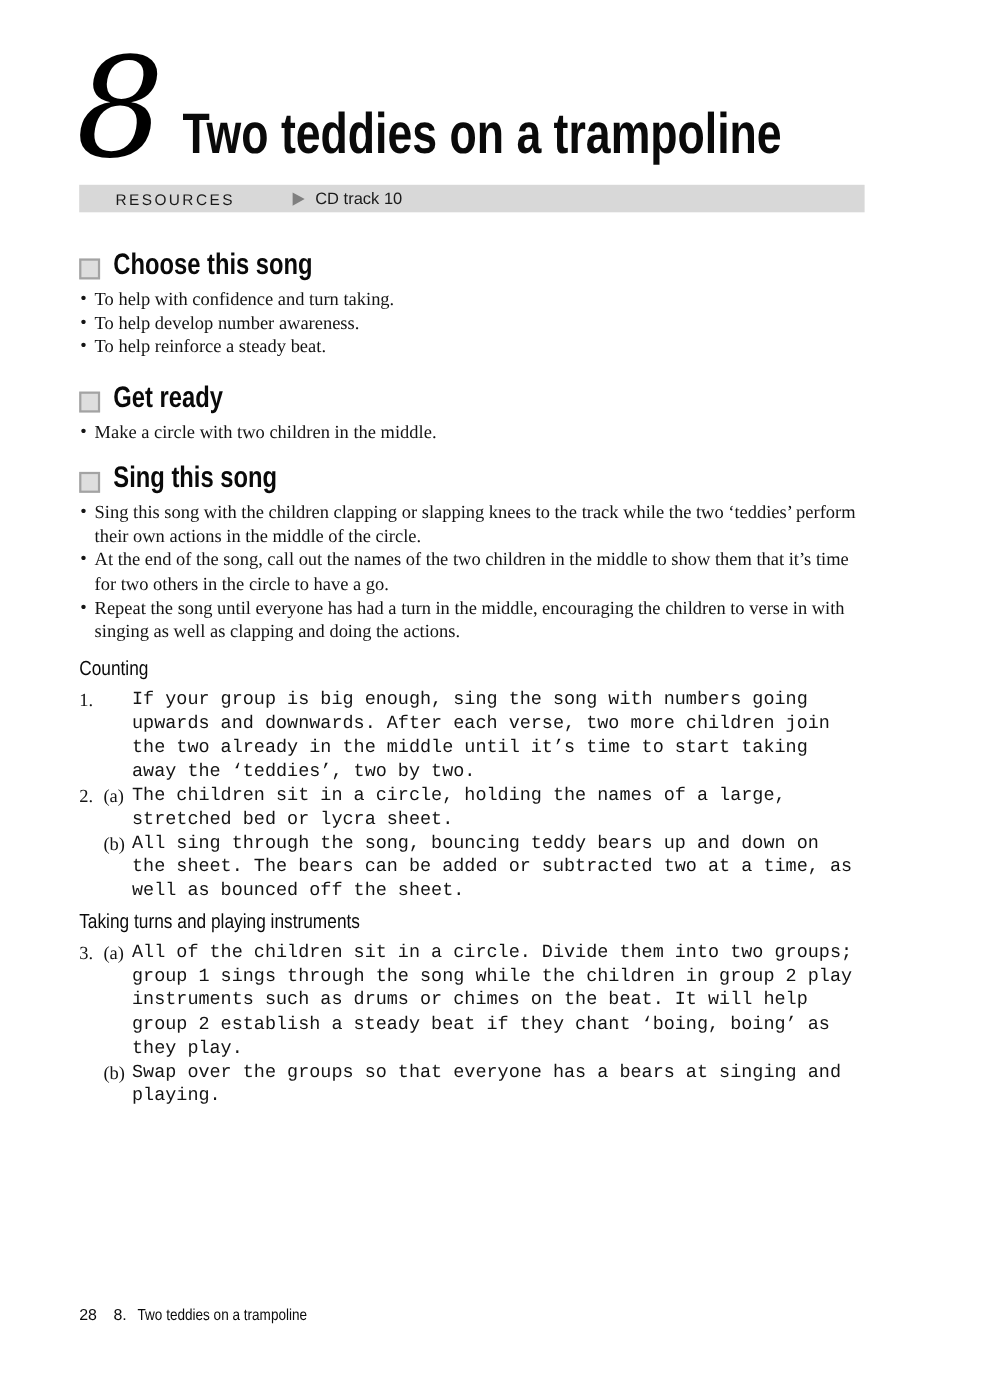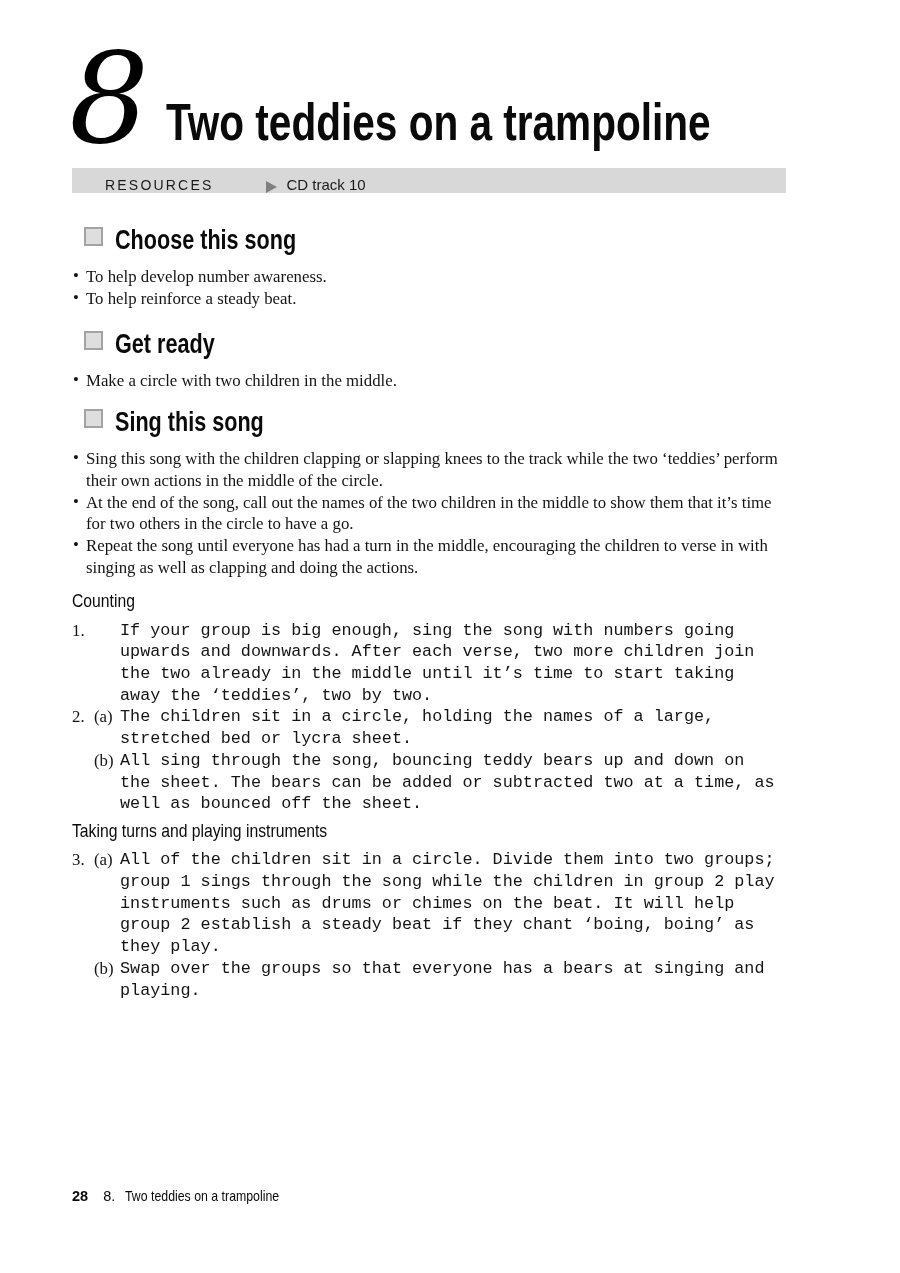--- a/index.html
+++ b/index.html
@@ -17,34 +17,34 @@
     position:absolute;left:166px;top:96px;
     font-family:"Liberation Sans",sans-serif;font-weight:bold;
     font-size:52px;line-height:1;color:#0a0a0a;white-space:nowrap;
   }
   .condense{display:inline-block;transform:scaleX(.78);transform-origin:0 50%;}
   .condense85{display:inline-block;transform:scaleX(.85);transform-origin:0 50%;}
   .condense80{display:inline-block;transform:scaleX(.80);transform-origin:0 50%;}
   
   .resources-bar{
     position:absolute;left:72px;top:168px;width:714px;height:25px;
-    background:#d8d8d8;display:flex;align-items:flex-end;
+    background:#d8d8d8;display:flex;align-items:center;
     font-family:"Liberation Sans",sans-serif;color:#1a1a1a;
   }
   .res-label{margin-left:33px;font-size:14px;letter-spacing:2.2px;}
   .res-triangle{
     margin-left:53px;width:0;height:0;
     border-left:11px solid #7f7f7f;
     border-top:6.5px solid transparent;border-bottom:6.5px solid transparent;
   }
   .res-value{margin-left:9px;font-size:15px;}
   
   .sections{position:absolute;left:72px;top:194px;width:712px;}
   .section-head{
-    display:flex;align-items:flex-start;margin:12px;
+    display:flex;align-items:flex-end;margin:0;
     font-family:"Liberation Sans",sans-serif;font-weight:bold;
     font-size:27px;line-height:1;color:#0a0a0a;
   }
   .m1{margin-top:33px}.m2{margin-top:22px}.m3{margin-top:17px}.m4{margin-top:18px}
   .checkbox{
     width:15px;height:15px;flex:0 0 15px;
     background:#dedede;border:2px solid #a3a3a3;margin-right:12px;
   }
   .sub-head{
     margin:0;font-family:"Liberation Sans",sans-serif;font-weight:normal;
@@ -62,21 +62,21 @@
   }
   .num-item.gap{margin-top:8px;}
   .num-item .n{grid-column:1;}
   .num-item .l{grid-column:2;}
   .num-item .t{grid-column:3;font-family:Liberation Mono, monospace;}
   
   .footer{
     position:absolute;left:72px;top:1188px;display:flex;align-items:baseline;
     font-family:"Liberation Sans",sans-serif;font-size:14.5px;color:#0a0a0a;
   }
-  .footer .pgnum{font-weight:bold;}
+  .footer .pgnum{font-weight:normal;}
   .footer .chref{margin-left:15px;}
   .footer .chtitle{margin-left:10px;}
 </style>
 </head>
 <body>
 
 <div class="page">
 
   <div class="chapter-number">8</div>
   <div class="chapter-title">
@@ -89,20 +89,24 @@
     <span class="res-value">CD track 10</span>
   </div>
 
   <div class="sections">
 
     <h2 class="section-head m1">
       <span class="checkbox"></span>
       <span class="condense80">Choose this song</span>
     </h2>
     <ul class="bullets">
+      <li>
+        <span class="blt"></span>
+        <span>To help with confidence and turn taking.</span>
+      </li>
       <li>
         <span class="blt"></span>
         <span>To help develop number awareness.</span>
       </li>
       <li>
         <span class="blt"></span>
         <span>To help reinforce a steady beat.</span>
       </li>
     </ul>
 

